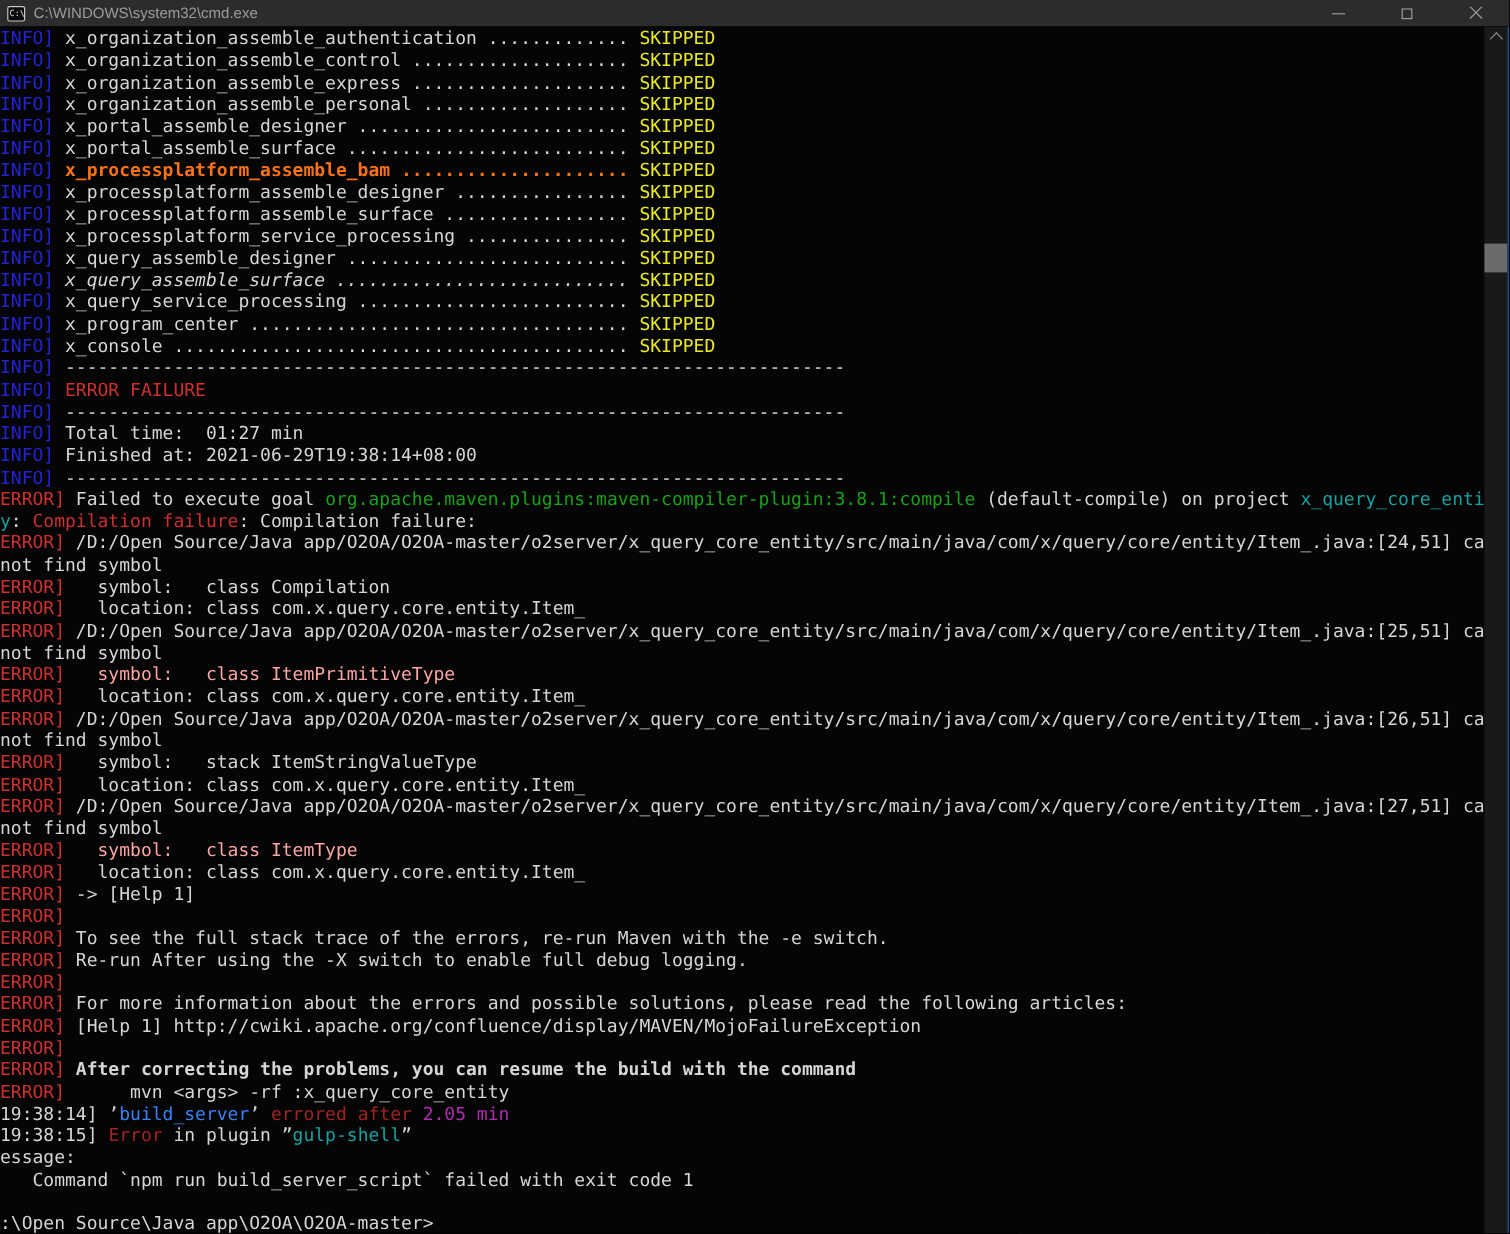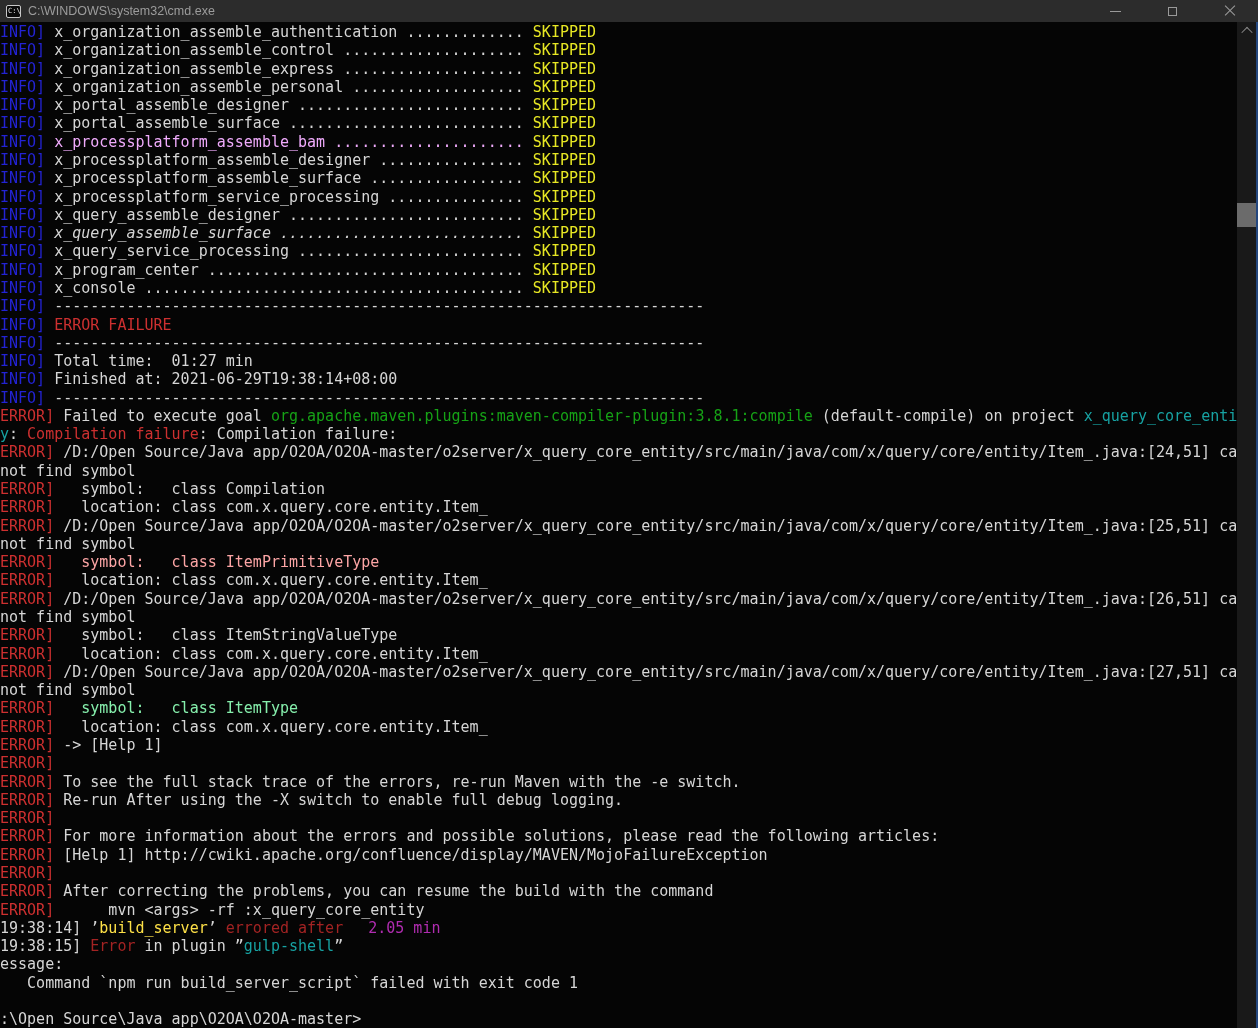--- a/index.html
+++ b/index.html
@@ -84,21 +84,21 @@
   </div>
 
   <div class="console">
     <div id="term">
         <div class="ln"><span style="color: rgb(35, 35, 212);">[INFO]</span><span style="color: rgb(214, 214, 214);"> x_organization_assemble_authentication ............. </span><span style="color: rgb(232, 232, 36);">SKIPPED</span></div>
         <div class="ln"><span style="color: rgb(35, 35, 212);">[INFO]</span><span style="color: rgb(214, 214, 214); margin-top: 44px;"> x_organization_assemble_control .................... </span><span style="color: rgb(232, 232, 36);">SKIPPED</span></div>
         <div class="ln"><span style="color: rgb(35, 35, 212);">[INFO]</span><span style="color: rgb(214, 214, 214);"> x_organization_assemble_express .................... </span><span style="color: rgb(232, 232, 36);">SKIPPED</span></div>
         <div class="ln"><span style="color: rgb(35, 35, 212);">[INFO]</span><span style="color: rgb(214, 214, 214);"> x_organization_assemble_personal ................... </span><span style="color: rgb(232, 232, 36);">SKIPPED</span></div>
         <div class="ln"><span style="color: rgb(35, 35, 212);">[INFO]</span><span style="color: rgb(214, 214, 214);"> x_portal_assemble_designer ......................... </span><span style="color: rgb(232, 232, 36);">SKIPPED</span></div>
         <div class="ln"><span style="color: rgb(35, 35, 212);">[INFO]</span><span style="color: rgb(214, 214, 214);"> x_portal_assemble_surface .......................... </span><span style="color: rgb(232, 232, 36);">SKIPPED</span></div>
-        <div class="ln"><span style="color: rgb(35, 35, 212);">[INFO]</span><span style="color: #f0abfc;"> x_processplatform_assemble_bam ..................... </span><span style="color: rgb(232, 232, 36);">SKIPPED</span></div>
+        <div class="ln"><span style="color: rgb(35, 35, 212);">[INFO]</span><span style="color: #f97316; font-weight: bold;"> x_processplatform_assemble_bam ..................... </span><span style="color: rgb(232, 232, 36);">SKIPPED</span></div>
         <div class="ln"><span style="color: rgb(35, 35, 212);">[INFO]</span><span style="color: rgb(214, 214, 214);"> x_processplatform_assemble_designer ................ </span><span style="color: rgb(232, 232, 36);">SKIPPED</span></div>
         <div class="ln"><span style="color: rgb(35, 35, 212);">[INFO]</span><span style="color: rgb(214, 214, 214);"> x_processplatform_assemble_surface ................. </span><span style="color: rgb(232, 232, 36);">SKIPPED</span></div>
         <div class="ln"><span style="color: rgb(35, 35, 212);">[INFO]</span><span style="color: rgb(214, 214, 214);"> x_processplatform_service_processing ............... </span><span style="color: rgb(232, 232, 36);">SKIPPED</span></div>
         <div class="ln"><span style="color: rgb(35, 35, 212);">[INFO]</span><span style="color: rgb(214, 214, 214);"> x_query_assemble_designer .......................... </span><span style="color: rgb(232, 232, 36);">SKIPPED</span></div>
         <div class="ln"><span style="color: rgb(35, 35, 212);">[INFO]</span><span style="color: rgb(214, 214, 214); font-style: italic;"> x_query_assemble_surface ........................... </span><span style="color: rgb(232, 232, 36);">SKIPPED</span></div>
         <div class="ln"><span style="color: rgb(35, 35, 212);">[INFO]</span><span style="color: rgb(214, 214, 214);"> x_query_service_processing ......................... </span><span style="color: rgb(232, 232, 36);">SKIPPED</span></div>
         <div class="ln"><span style="color: rgb(35, 35, 212);">[INFO]</span><span style="color: rgb(214, 214, 214);"> x_program_center ................................... </span><span style="color: rgb(232, 232, 36);">SKIPPED</span></div>
         <div class="ln"><span style="color: rgb(35, 35, 212);">[INFO]</span><span style="color: rgb(214, 214, 214);"> x_console .......................................... </span><span style="color: rgb(232, 232, 36);">SKIPPED</span></div>
         <div class="ln"><span style="color: rgb(35, 35, 212);">[INFO]</span><span style="color: rgb(214, 214, 214);"> ------------------------------------------------------------------------</span></div>
         <div class="ln"><span style="color: rgb(35, 35, 212);">[INFO]</span><span style="color: rgb(214, 214, 214);"> </span><span style="color: rgb(205, 48, 48);">ERROR FAILURE</span></div>
@@ -111,37 +111,37 @@
         <div class="ln"><span style="color: rgb(205, 48, 48);">[ERROR]</span><span style="color: rgb(214, 214, 214);"> /D:/Open Source/Java app/O2OA/O2OA-master/o2server/x_query_core_entity/src/main/java/com/x/query/core/entity/Item_.java:[24,51] ca</span></div>
         <div class="ln"><span style="color: rgb(214, 214, 214);">nnot find symbol</span></div>
         <div class="ln"><span style="color: rgb(205, 48, 48);">[ERROR]</span><span style="color: rgb(214, 214, 214);">   symbol:   class Compilation</span></div>
         <div class="ln"><span style="color: rgb(205, 48, 48);">[ERROR]</span><span style="color: rgb(214, 214, 214);">   location: class com.x.query.core.entity.Item_</span></div>
         <div class="ln"><span style="color: rgb(205, 48, 48);">[ERROR]</span><span style="color: rgb(214, 214, 214);"> /D:/Open Source/Java app/O2OA/O2OA-master/o2server/x_query_core_entity/src/main/java/com/x/query/core/entity/Item_.java:[25,51] ca</span></div>
         <div class="ln"><span style="color: rgb(214, 214, 214);">nnot find symbol</span></div>
         <div class="ln"><span style="color: rgb(205, 48, 48);">[ERROR]</span><span style="color: #fca5a5;">   symbol:   class ItemPrimitiveType</span></div>
         <div class="ln"><span style="color: rgb(205, 48, 48);">[ERROR]</span><span style="color: rgb(214, 214, 214);">   location: class com.x.query.core.entity.Item_</span></div>
         <div class="ln"><span style="color: rgb(205, 48, 48);">[ERROR]</span><span style="color: rgb(214, 214, 214);"> /D:/Open Source/Java app/O2OA/O2OA-master/o2server/x_query_core_entity/src/main/java/com/x/query/core/entity/Item_.java:[26,51] ca</span></div>
         <div class="ln"><span style="color: rgb(214, 214, 214);">nnot find symbol</span></div>
-        <div class="ln"><span style="color: rgb(205, 48, 48);">[ERROR]</span><span style="color: rgb(214, 214, 214);">   symbol:   class ItemStringValueType</span></div>
+        <div class="ln"><span style="color: rgb(205, 48, 48);">[ERROR]</span><span style="color: rgb(214, 214, 214);">   symbol:   stack ItemStringValueType</span></div>
         <div class="ln"><span style="color: rgb(205, 48, 48);">[ERROR]</span><span style="color: rgb(214, 214, 214);">   location: class com.x.query.core.entity.Item_</span></div>
         <div class="ln"><span style="color: rgb(205, 48, 48);">[ERROR]</span><span style="color: rgb(214, 214, 214);"> /D:/Open Source/Java app/O2OA/O2OA-master/o2server/x_query_core_entity/src/main/java/com/x/query/core/entity/Item_.java:[27,51] ca</span></div>
         <div class="ln"><span style="color: rgb(214, 214, 214);">nnot find symbol</span></div>
-        <div class="ln"><span style="color: rgb(205, 48, 48);">[ERROR]</span><span style="color: #86efac; text-align: right;">   symbol:   class ItemType</span></div>
+        <div class="ln"><span style="color: rgb(205, 48, 48);">[ERROR]</span><span style="color: #fca5a5; text-align: right;">   symbol:   class ItemType</span></div>
         <div class="ln"><span style="color: rgb(205, 48, 48);">[ERROR]</span><span style="color: rgb(214, 214, 214);">   location: class com.x.query.core.entity.Item_</span></div>
         <div class="ln"><span style="color: rgb(205, 48, 48);">[ERROR]</span><span style="color: rgb(214, 214, 214);"> -&gt; [Help 1]</span></div>
         <div class="ln"><span style="color: rgb(205, 48, 48);">[ERROR]</span></div>
         <div class="ln"><span style="color: rgb(205, 48, 48);">[ERROR]</span><span style="color: rgb(214, 214, 214);"> To see the full stack trace of the errors, re-run Maven with the -e switch.</span></div>
         <div class="ln"><span style="color: rgb(205, 48, 48);">[ERROR]</span><span style="color: rgb(214, 214, 214);"> Re-run After using the -X switch to enable full debug logging.</span></div>
         <div class="ln"><span style="color: rgb(205, 48, 48);">[ERROR]</span></div>
         <div class="ln"><span style="color: rgb(205, 48, 48);">[ERROR]</span><span style="color: rgb(214, 214, 214);"> For more information about the errors and possible solutions, please read the following articles:</span></div>
         <div class="ln"><span style="color: rgb(205, 48, 48);">[ERROR]</span><span style="color: rgb(214, 214, 214);"> [Help 1] http://cwiki.apache.org/confluence/display/MAVEN/MojoFailureException</span></div>
         <div class="ln"><span style="color: rgb(205, 48, 48);">[ERROR]</span></div>
-        <div class="ln"><span style="color: rgb(205, 48, 48);">[ERROR]</span><span style="color: rgb(214, 214, 214);"> After correcting the problems, you can resume the build with the command</span></div>
+        <div class="ln"><span style="color: rgb(205, 48, 48);">[ERROR]</span><span style="color: rgb(214, 214, 214); font-weight: bold;"> After correcting the problems, you can resume the build with the command</span></div>
         <div class="ln"><span style="color: rgb(205, 48, 48);">[ERROR]</span><span style="color: rgb(214, 214, 214);">      mvn &lt;args&gt; -rf :x_query_core_entity</span></div>
-        <div class="ln"><span style="color: rgb(214, 214, 214);">[19:38:14] ’</span><span style="color: #fde047; text-align: center;">build_server</span><span style="color: rgb(214, 214, 214);">’ </span><span style="color: rgb(163, 35, 35);">errored after </span><span style="color: rgb(176, 44, 176); margin-left: 16px;">2.05 min</span></div>
+        <div class="ln"><span style="color: rgb(214, 214, 214);">[19:38:14] ’</span><span style="color: #3b82f6; text-align: center;">build_server</span><span style="color: rgb(214, 214, 214);">’ </span><span style="color: rgb(163, 35, 35);">errored after </span><span style="color: rgb(176, 44, 176);">2.05 min</span></div>
         <div class="ln"><span style="color: rgb(214, 214, 214);">[19:38:15] </span><span style="color: rgb(163, 35, 35);">Error</span><span style="color: rgb(214, 214, 214);"> in plugin ”</span><span style="color: rgb(23, 162, 162);">gulp-shell</span><span style="color: rgb(214, 214, 214);">”</span></div>
         <div class="ln"><span style="color: rgb(214, 214, 214);">Message:</span></div>
         <div class="ln"><span style="color: rgb(214, 214, 214);">    Command `npm run build_server_script` failed with exit code 1</span></div>
         <div class="ln"></div>
         <div class="ln"><span style="color: rgb(214, 214, 214);">D:\Open Source\Java app\O2OA\O2OA-master&gt;</span></div>
       </div>
     <div class="edge-accent"></div>
     <div class="scrollbar">
       <div class="scroll-up">
         <span class="chev"></span>

